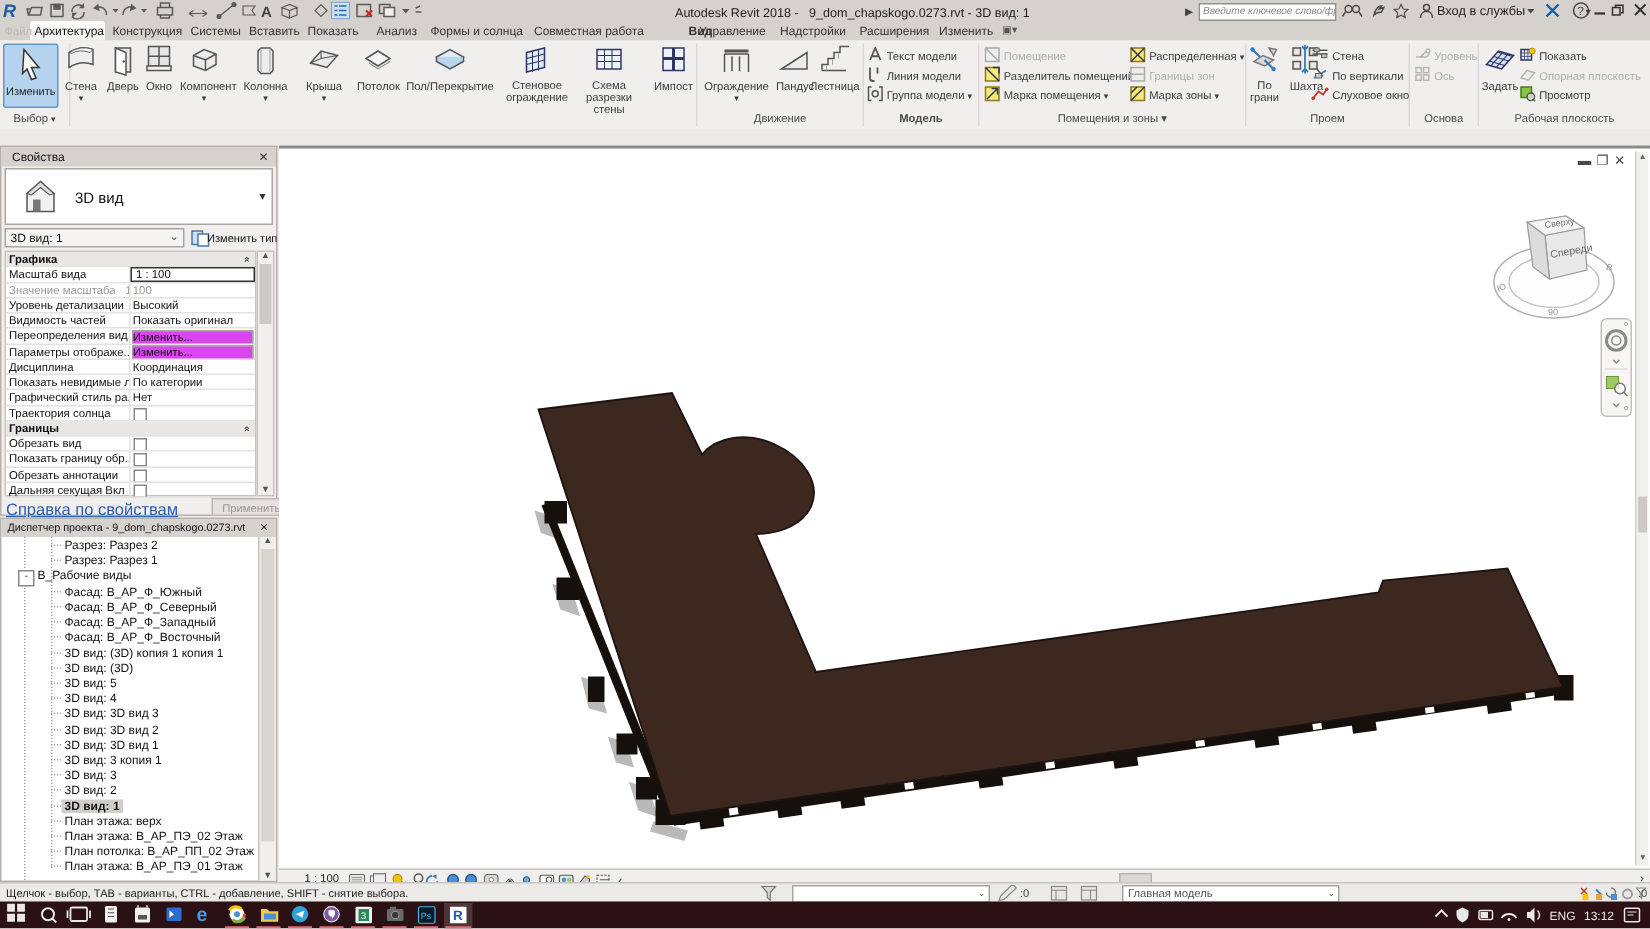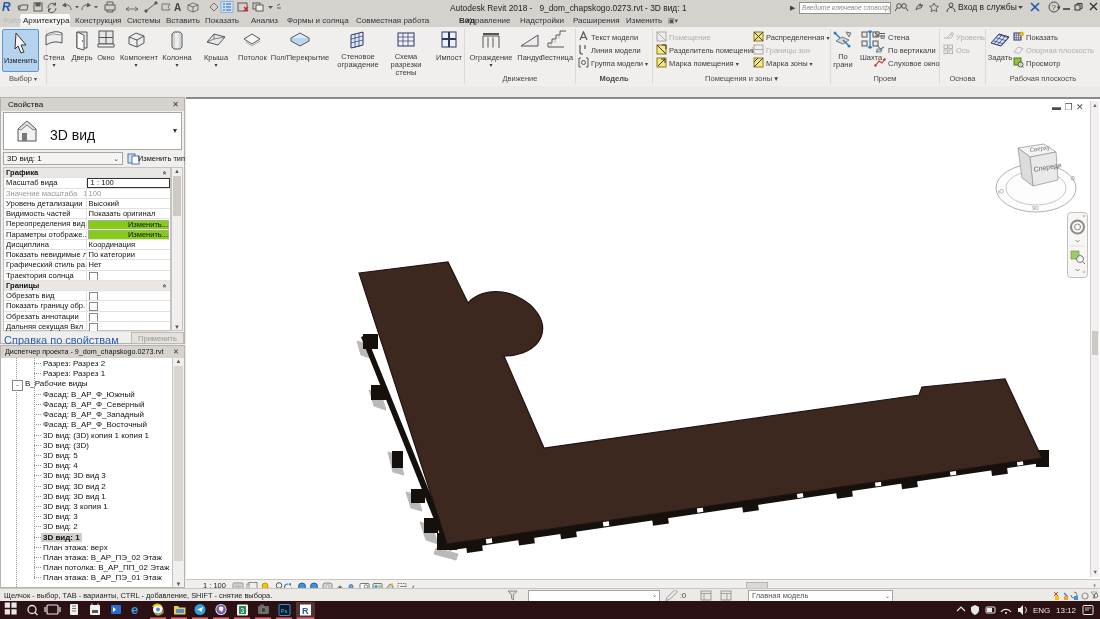--- a/index.html
+++ b/index.html
@@ -13,21 +13,21 @@
 .plabel{position:absolute;top:46px;height:12px;font-size:7.5px;color:#4a4a4a;text-align:center;line-height:12px;}
 .bigbtn{position:absolute;top:2px;text-align:center;font-size:7.5px;color:#3b3b3b;}
 .smallrow{position:absolute;height:13px;font-size:7.5px;color:#3b3b3b;line-height:13px;white-space:nowrap;}
 .gray{color:#b0aeac !important;}
 #statusbar{left:0;top:588px;width:1100px;height:13px;background:#eceae7;border-top:1px solid #c8c5c1;font-size:7.4px;color:#222;}
 #taskbar{left:0;top:601px;width:1100px;height:18px;background:#2b1114;}
 .prow{position:relative;height:10.25px;font-size:7.6px;line-height:10px;color:#111;display:flex;box-sizing:border-box;border-bottom:0.5px solid #e4e2e0;}
 .pgroup{background:#e9e6e3;font-weight:bold;}
 .plab{width:82.5px;padding-left:2px;border-right:1px solid #e4e2e0;overflow:hidden;white-space:nowrap;box-sizing:border-box;}
 .pval{flex:1;padding-left:2px;position:relative;overflow:hidden;white-space:nowrap;}
-.pbtn{position:absolute;left:1px;top:0.5px;right:1px;height:9px;background:#84cc16;border:1px solid #aaa7a3;text-align:right;font-size:7.5px;line-height:8px;}
+.pbtn{position:absolute;left:1px;top:0.5px;right:1px;height:9px;background:#d946ef;border:1px solid #aaa7a3;text-align:left;font-size:7.5px;line-height:8px;}
 .pcb{display:inline-block;width:7px;height:7px;background:#fff;border:1px solid #888;margin-top:1px;}
 .trow{position:absolute;left:42px;font-size:8px;color:#111;white-space:nowrap;}
 .guide{width:1px;background-image:linear-gradient(#999 1px,transparent 1px);background-size:1px 2px;}
 .trow::before{content:"";position:absolute;left:-9px;top:4px;width:8px;height:1px;background-image:linear-gradient(90deg,#999 1px,transparent 1px);background-size:2px 1px;}
 </style>
 </head>
 <body>
 <div class="abs" id="titlebar">
 <div class="abs" style="left:2px;top:0px;font-size:12px;font-weight:bold;color:#1a5da8;font-style:italic;">R</div>
 <svg class="abs" style="left:16px;top:1px" width="265" height="12" viewBox="0 0 265 12">
@@ -297,21 +297,21 @@
 <div class="abs" id="main" style="left:0;top:86px;width:1100px;height:502px;background:#eceae7;">
 
 <div class="abs" style="left:0px;top:11px;width:185px;height:247px;background:#f0efed;border:1px solid #b5b2ae;box-sizing:border-box;">
   <div class="abs" style="left:0;top:0;width:183px;height:13px;background:#d6d3cf;font-size:8px;color:#111;line-height:13px;padding-left:7px;box-sizing:border-box;">Свойства<span style="position:absolute;right:5px;color:#333;">✕</span></div>
   <div class="abs" style="left:2px;top:14px;width:179px;height:38px;background:#fff;border:1px solid #a9a6a2;box-sizing:border-box;">
      <svg class="abs" style="left:8px;top:3px" width="30" height="30" viewBox="0 0 30 30">
           <path d="M6 13 L15 5 L24 13 L24 25 L6 25 Z" fill="#f2f2f2" stroke="#555"></path>
           <path d="M6 13 L15 5 L24 13 l-3 1 -6 -5 -6 5 z" fill="#ddd" stroke="#555" stroke-width="0.7"></path>
           <rect x="10" y="17" width="5" height="8" fill="#777"></rect>
         </svg>
-     <div class="abs" style="left:46px;top:14px;font-size:14px;color:#111;">3D вид</div>
+     <div class="abs" style="left:46px;top:14px;font-size:10px;color:#111;">3D вид</div>
      <div class="abs" style="right:4px;top:13px;font-size:8px;color:#333;">▾</div>
   </div>
   <div class="abs" style="left:2px;top:54px;width:120px;height:13px;background:#f5f4f2;border:1px solid #a9a6a2;box-sizing:border-box;font-size:8px;line-height:11px;padding-left:3px;color:#111;">3D вид: 1<span style="position:absolute;right:3px;font-size:7px;color:#444;">⌄</span></div>
   <svg class="abs" style="left:126px;top:54px" width="14" height="13" viewBox="0 0 14 13">
         <rect x="1" y="2" width="7" height="9" fill="#cfe0f0" stroke="#4a79a8"></rect>
         <rect x="5" y="4" width="7" height="8" fill="#fff" stroke="#4a79a8"></rect>
       </svg>
   <div class="abs" style="left:137px;top:56px;font-size:7.4px;color:#111;white-space:nowrap;">Изменить тип</div>
 
   <div class="abs" style="left:2px;top:69px;width:168px;height:164px;background:#fff;border:1px solid #c6c3bf;box-sizing:border-box;" id="ptable">
@@ -384,21 +384,21 @@
           <span class="pval"><span class="pcb"></span></span>
         </div>
   </div>
 
   <div class="abs" style="left:170px;top:69px;width:12px;height:164px;background:#f0efed;border:1px solid #c6c3bf;box-sizing:border-box;">
     <div style="font-size:6px;color:#555;text-align:center;">▲</div>
     <div style="position:absolute;top:8px;left:1px;width:8px;height:40px;background:#cdcac6;"></div>
     <div style="position:absolute;bottom:0;left:2px;font-size:6px;color:#555;">▼</div>
   </div>
   <div class="abs" style="left:3px;top:236px;font-size:11px;color:#2a5db0;text-decoration:underline;">Справка по свойствам</div>
-  <div class="abs" style="left:130px;top:234px;width:53px;height:12px;background:#e4e1de;border:1px solid #bdbab6;font-size:7.5px;color:#9a9795;text-align:center;line-height:11px;box-sizing:border-box;">Применить</div>
+  <div class="abs" style="left:140px;top:234px;width:53px;height:12px;background:#e4e1de;border:1px solid #bdbab6;font-size:7.5px;color:#9a9795;text-align:center;line-height:11px;box-sizing:border-box;">Применить</div>
 </div>
 
 <div class="abs" style="left:0px;top:259px;width:185px;height:243px;background:#fff;border:1px solid #b5b2ae;box-sizing:border-box;">
   <div class="abs" style="left:0;top:0;width:183px;height:12px;background:#d6d3cf;font-size:7.2px;color:#111;line-height:12px;padding-left:4px;box-sizing:border-box;">Диспетчер проекта - 9_dom_chapskogo.0273.rvt<span style="position:absolute;right:5px;color:#333;">✕</span></div>
   <div class="abs" style="left:0;top:12px;width:171px;height:229px;overflow:hidden;" id="tree">
     <div class="abs guide" style="left:15px;top:0;height:229px;"></div>
     <div class="abs guide" style="left:33px;top:0;height:222px;"></div>
     <div class="trow" style="top:1px;">Разрез: Разрез 2</div>
     <div class="trow" style="top:11.2px;">Разрез: Разрез 1</div>
     <div class="abs" style="top:21.5px;left:11px;width:9px;height:9px;background:#fff;border:1px solid #888;font-size:7px;line-height:7px;text-align:center;color:#333;">-</div>

